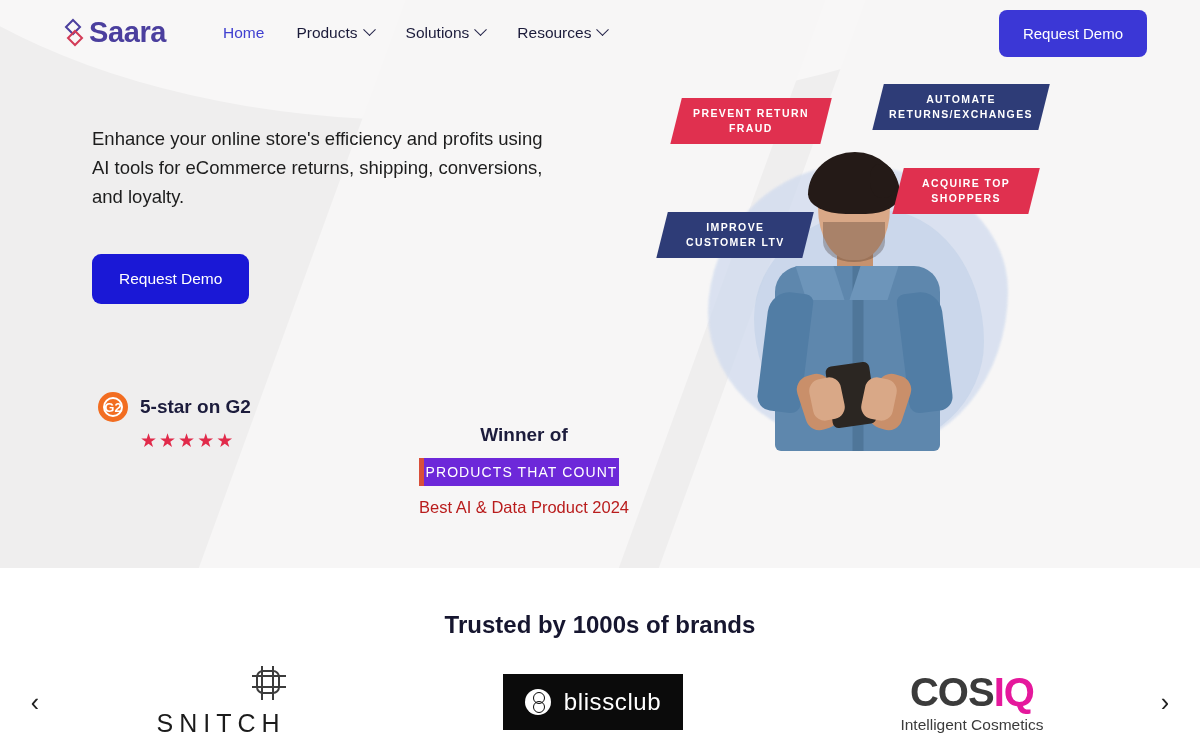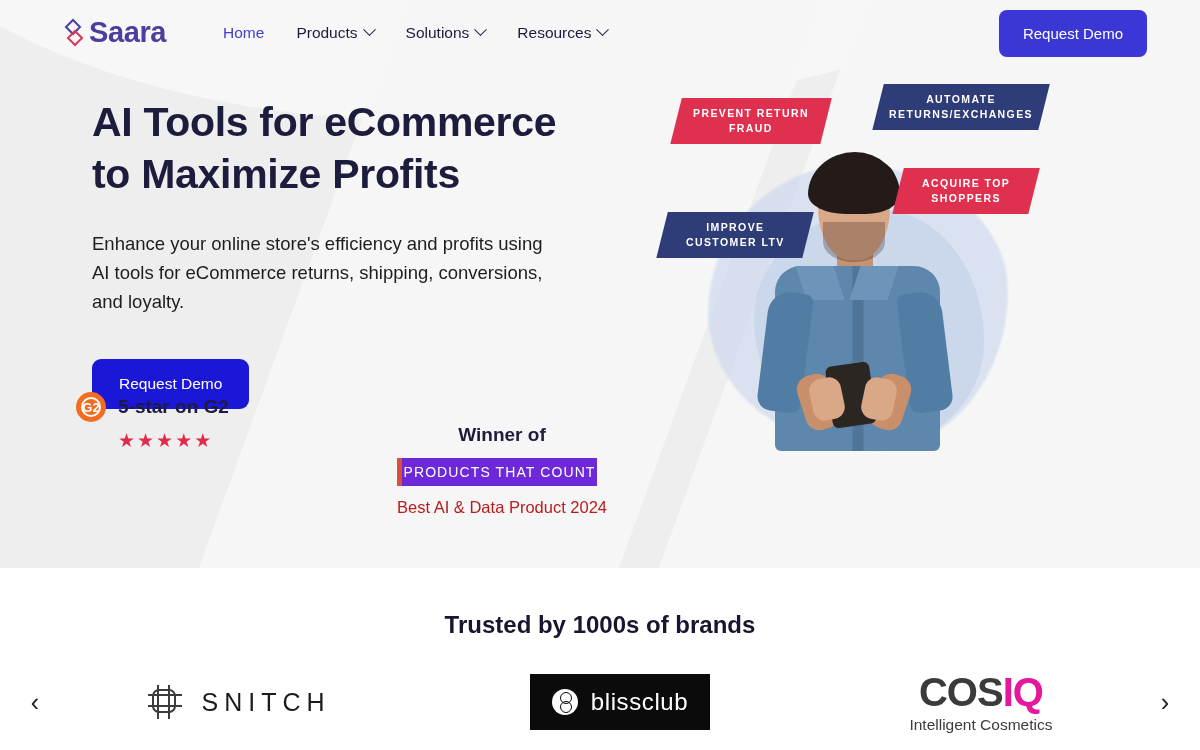--- a/index.html
+++ b/index.html
@@ -89,21 +89,21 @@
   .btn-demo-hero {
     margin-top: 42px;
     background: #1a18d6; color: #fff;
     font-size: 15.5px; font-weight: 400;
     border: none; border-radius: 9px;
     padding: 16px 27px; cursor: pointer;
     font-family: "Liberation Sans", sans-serif;
   }
 
   
-  .proof { position: absolute; left: 76px; top: 392px; display: flex; align-items: flex-start; z-index: 20; }
+  .proof { position: absolute; left: 98px; top: 392px; display: flex; align-items: flex-start; z-index: 20; }
   .g2-block { width: 230px; }
   .g2-row { display: flex; align-items: center; gap: 12px; }
   .g2-badge {
     width: 30px; height: 30px; border-radius: 50%;
     background: #f26d21; color: #fff;
     display: flex; align-items: center; justify-content: center;
     font-size: 15px; font-weight: 700;
     border: 2px solid #f26d21;
     position: relative;
   }
@@ -243,21 +243,21 @@
     font-size: 25px; color: #222; cursor: pointer; line-height: 1;
   }
   .brand-logos { flex: 1; display: flex; align-items: center; justify-content: space-around; }
   .brand { display: flex; align-items: center; justify-content: center; height: 72px; }
 
   .lg-steve {
     font-size: 29px; font-weight: 700; color: #111;
     letter-spacing: 0.4px; transform: scaleX(.80);
     font-family: "Liberation Sans Narrow", "Liberation Sans", sans-serif;
   }
-  .lg-snitch { display: flex; align-items: center; gap: 20px; }
+  .lg-snitch { display: flex; align-items: flex-end; gap: 20px; flex-direction: column; }
   .snitch-mark { width: 34px; height: 34px; position: relative; }
   .snitch-mark i {
     position: absolute; background: #3c3c3c;
   }
   .snitch-mark i:nth-child(1) { left: 9px;  top: 0;  width: 2px; height: 34px; }
   .snitch-mark i:nth-child(2) { left: 20px; top: 0;  width: 2px; height: 34px; }
   .snitch-mark i:nth-child(3) { left: 0;  top: 9px;  width: 34px; height: 2px; }
   .snitch-mark i:nth-child(4) { left: 0;  top: 20px; width: 34px; height: 2px; }
   .snitch-mark i:nth-child(5) { left: 4px; top: 4px; width: 24px; height: 24px;
      background: transparent; border: 2px solid #3c3c3c; border-radius: 7px; }
@@ -322,24 +322,20 @@
       <div class="nav-item">
         <span>Resources</span>
         <span class="chev"></span>
       </div>
     </div>
 
     <button class="btn-demo-top">Request Demo</button>
   </div>
 
   <div class="hero-left">
-    <h1 class="hero-title">
-      <span>AI Tools for eCommerce</span><br>
-      <span>to Maximize Profits</span>
-    </h1>
     <p class="hero-sub">Enhance your online store's efficiency and profits using AI tools for eCommerce returns, shipping, conversions, and loyalty.</p>
     <button class="btn-demo-hero">Request Demo</button>
   </div>
 
   <div class="proof">
     <div class="g2-block">
       <div class="g2-row">
         <span class="g2-badge">
           <span>G2</span>
         </span>

